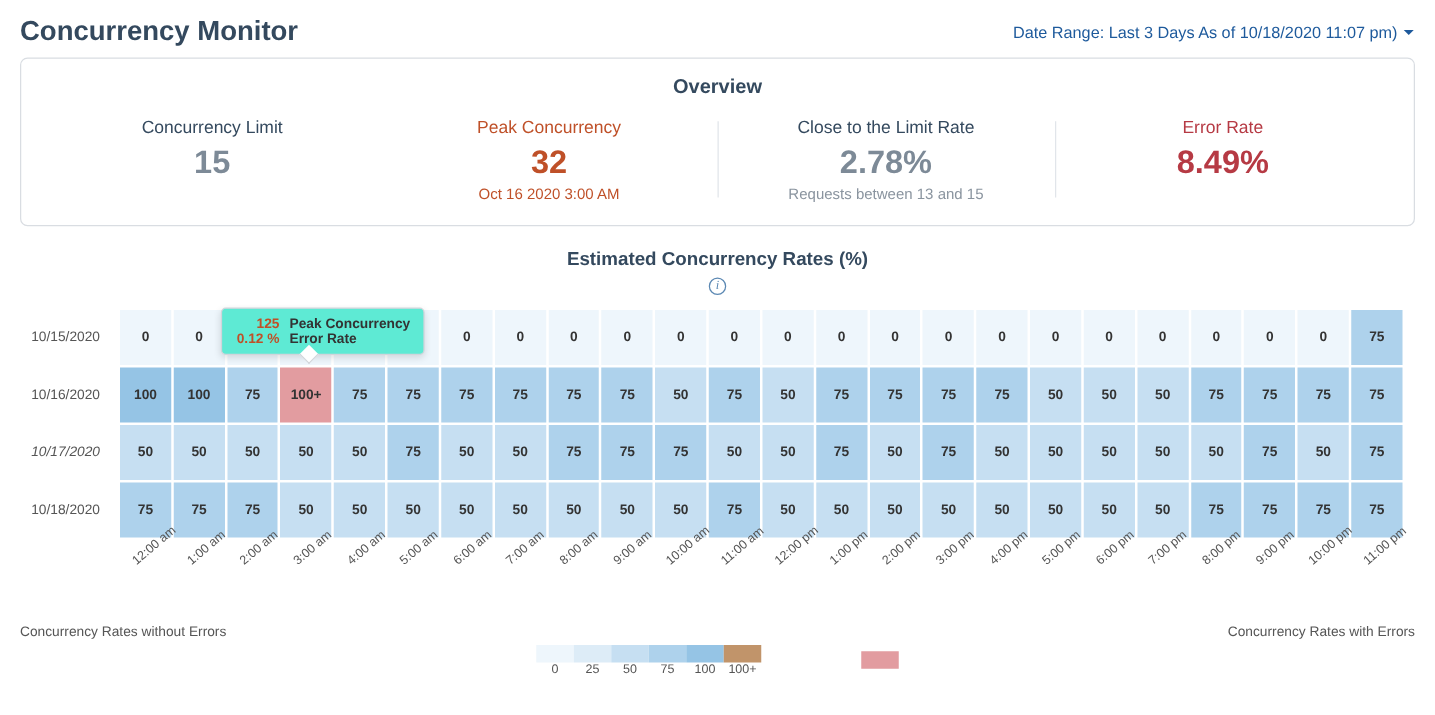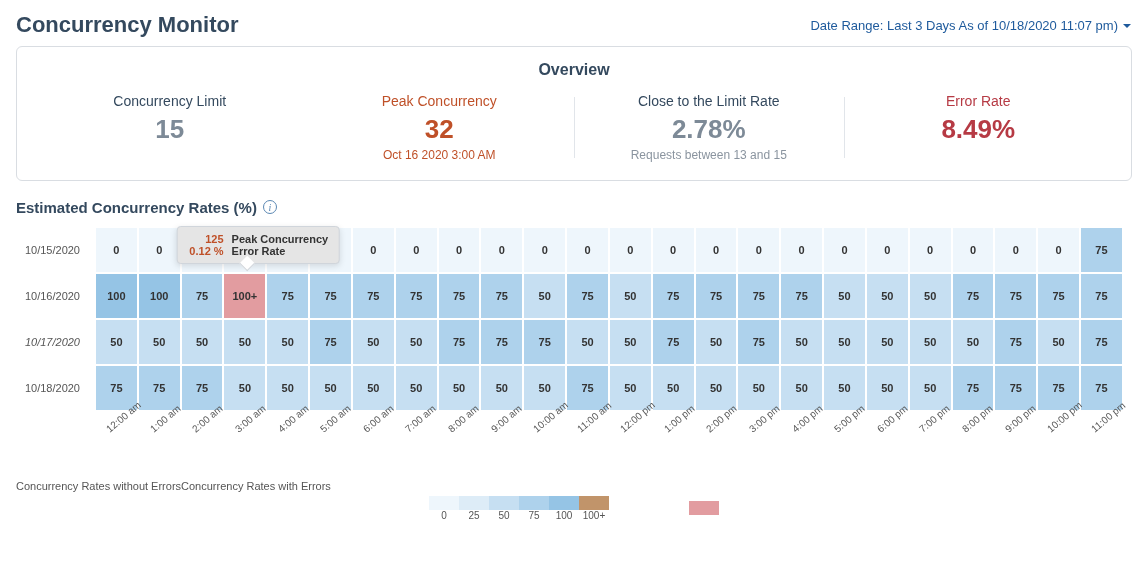--- a/index.html
+++ b/index.html
@@ -21,46 +21,46 @@
   .stat { flex: 1; text-align: center; position: relative; padding: 0 10px; }
   .stat + .stat::before { content:""; position:absolute; left:0; top:4px; bottom:4px; width:1px; background:#e1e5ea; }
   .stat + .stat::before { display:none; }
   .stat.divider::before { display:block; }
   .stat-label { font-size: 14px; font-weight: 400; color: #34495e; margin-bottom: 6px; }
   .stat-value { font-size: 26px; font-weight: 700; color: #7d8a97; line-height: 1.1; }
   .stat-value.peak { color: #bf5028; }
   .stat-value.error { color: #b63a44; }
   .stat-sub { font-size: 12px; color: #8a949f; margin-top: 4px; }
   .stat-sub.peak { color: #bf5028; }
-  .section-title-row { display:flex; align-items:center; gap:6px; margin: 0 0 12px 0; }
+  .section-title-row { display:flex; align-items:center; gap:6px; margin: 0 0 12px 0; flex-direction: column; }
   .section-title { font-size: 15px; font-weight: 700; color: #34495e; }
   .info-icon { width:14px; height:14px; border:1px solid #5b88b3; border-radius:50%; color:#5b88b3; font-size:10px; display:inline-flex; align-items:center; justify-content:center; cursor:pointer; font-style: italic; font-family: Georgia, serif; }
   .heatmap-wrap { padding-left: 80px; padding-right: 10px; position: relative; }
   .heatmap-row { display:flex; align-items:stretch; height:44px; }
   .heatmap-row + .heatmap-row { margin-top: 2px; }
   .row-label { position:absolute; left:0; width:72px; font-size:11px; color:#555; text-align:left; display:flex; align-items:center; justify-content:flex-end; padding-right:8px; }
   .row-cells { display:flex; flex:1; gap:2px; position:relative; }
   .cell { flex:1; display:flex; align-items:center; justify-content:center; font-size:11px; font-weight:600; color:#333; cursor:pointer; position:relative; }
   .c0 { background:#eef6fc; }
   .c25 { background:#ddecf7; }
   .c50 { background:#c6dff2; }
   .c75 { background:#aed2ec; }
   .c100 { background:#95c4e5; }
   .c100p { background:#c1946a; color:#222; }
   .cErr { background:#e29ca0; }
   .tick { flex:1; font-size:10px; color:#555; text-align:left; transform: rotate(-40deg); transform-origin: top left; white-space:nowrap; position:relative; top:10px; left:8px; }
   .legend { margin-top: 34px; text-align:center; font-size:11px; color:#555; }
-  .legend-titles { display:flex; justify-content:flex-start; margin-bottom:4px; }
+  .legend-titles { display:flex; justify-content:space-between; margin-bottom:4px; }
   .legend-row { display:flex; justify-content:center; align-items:center; gap:0; }
   .legend-block { display:flex; align-items:center; }
   .swatch { width:30px; height:14px; display:inline-block; }
   .swatch-label { width:30px; font-size:10px; text-align:center; color:#555; }
   .legend-gap { width:80px; }
   .tooltip {
-    position:absolute; background:#e5e5e5; border:1px solid #d0d5db; border-radius:4px;
+    position:absolute; background:#5eead4; border:1px solid #d0d5db; border-radius:4px;
     box-shadow: 0 2px 6px rgba(0,0,0,0.12);
     padding:6px 10px; font-size:11px; white-space:nowrap; z-index:10;
     top:-48px; left:50%; transform:translateX(-42%);
   }
   .tooltip::after {
     content:""; position:absolute; bottom:-6px; left:40%; width:10px; height:10px;
     background:#fff; border-right:1px solid #d0d5db; border-bottom:1px solid #d0d5db;
     transform: rotate(45deg);
   }
   .tooltip-row { display:flex; gap:8px; }

